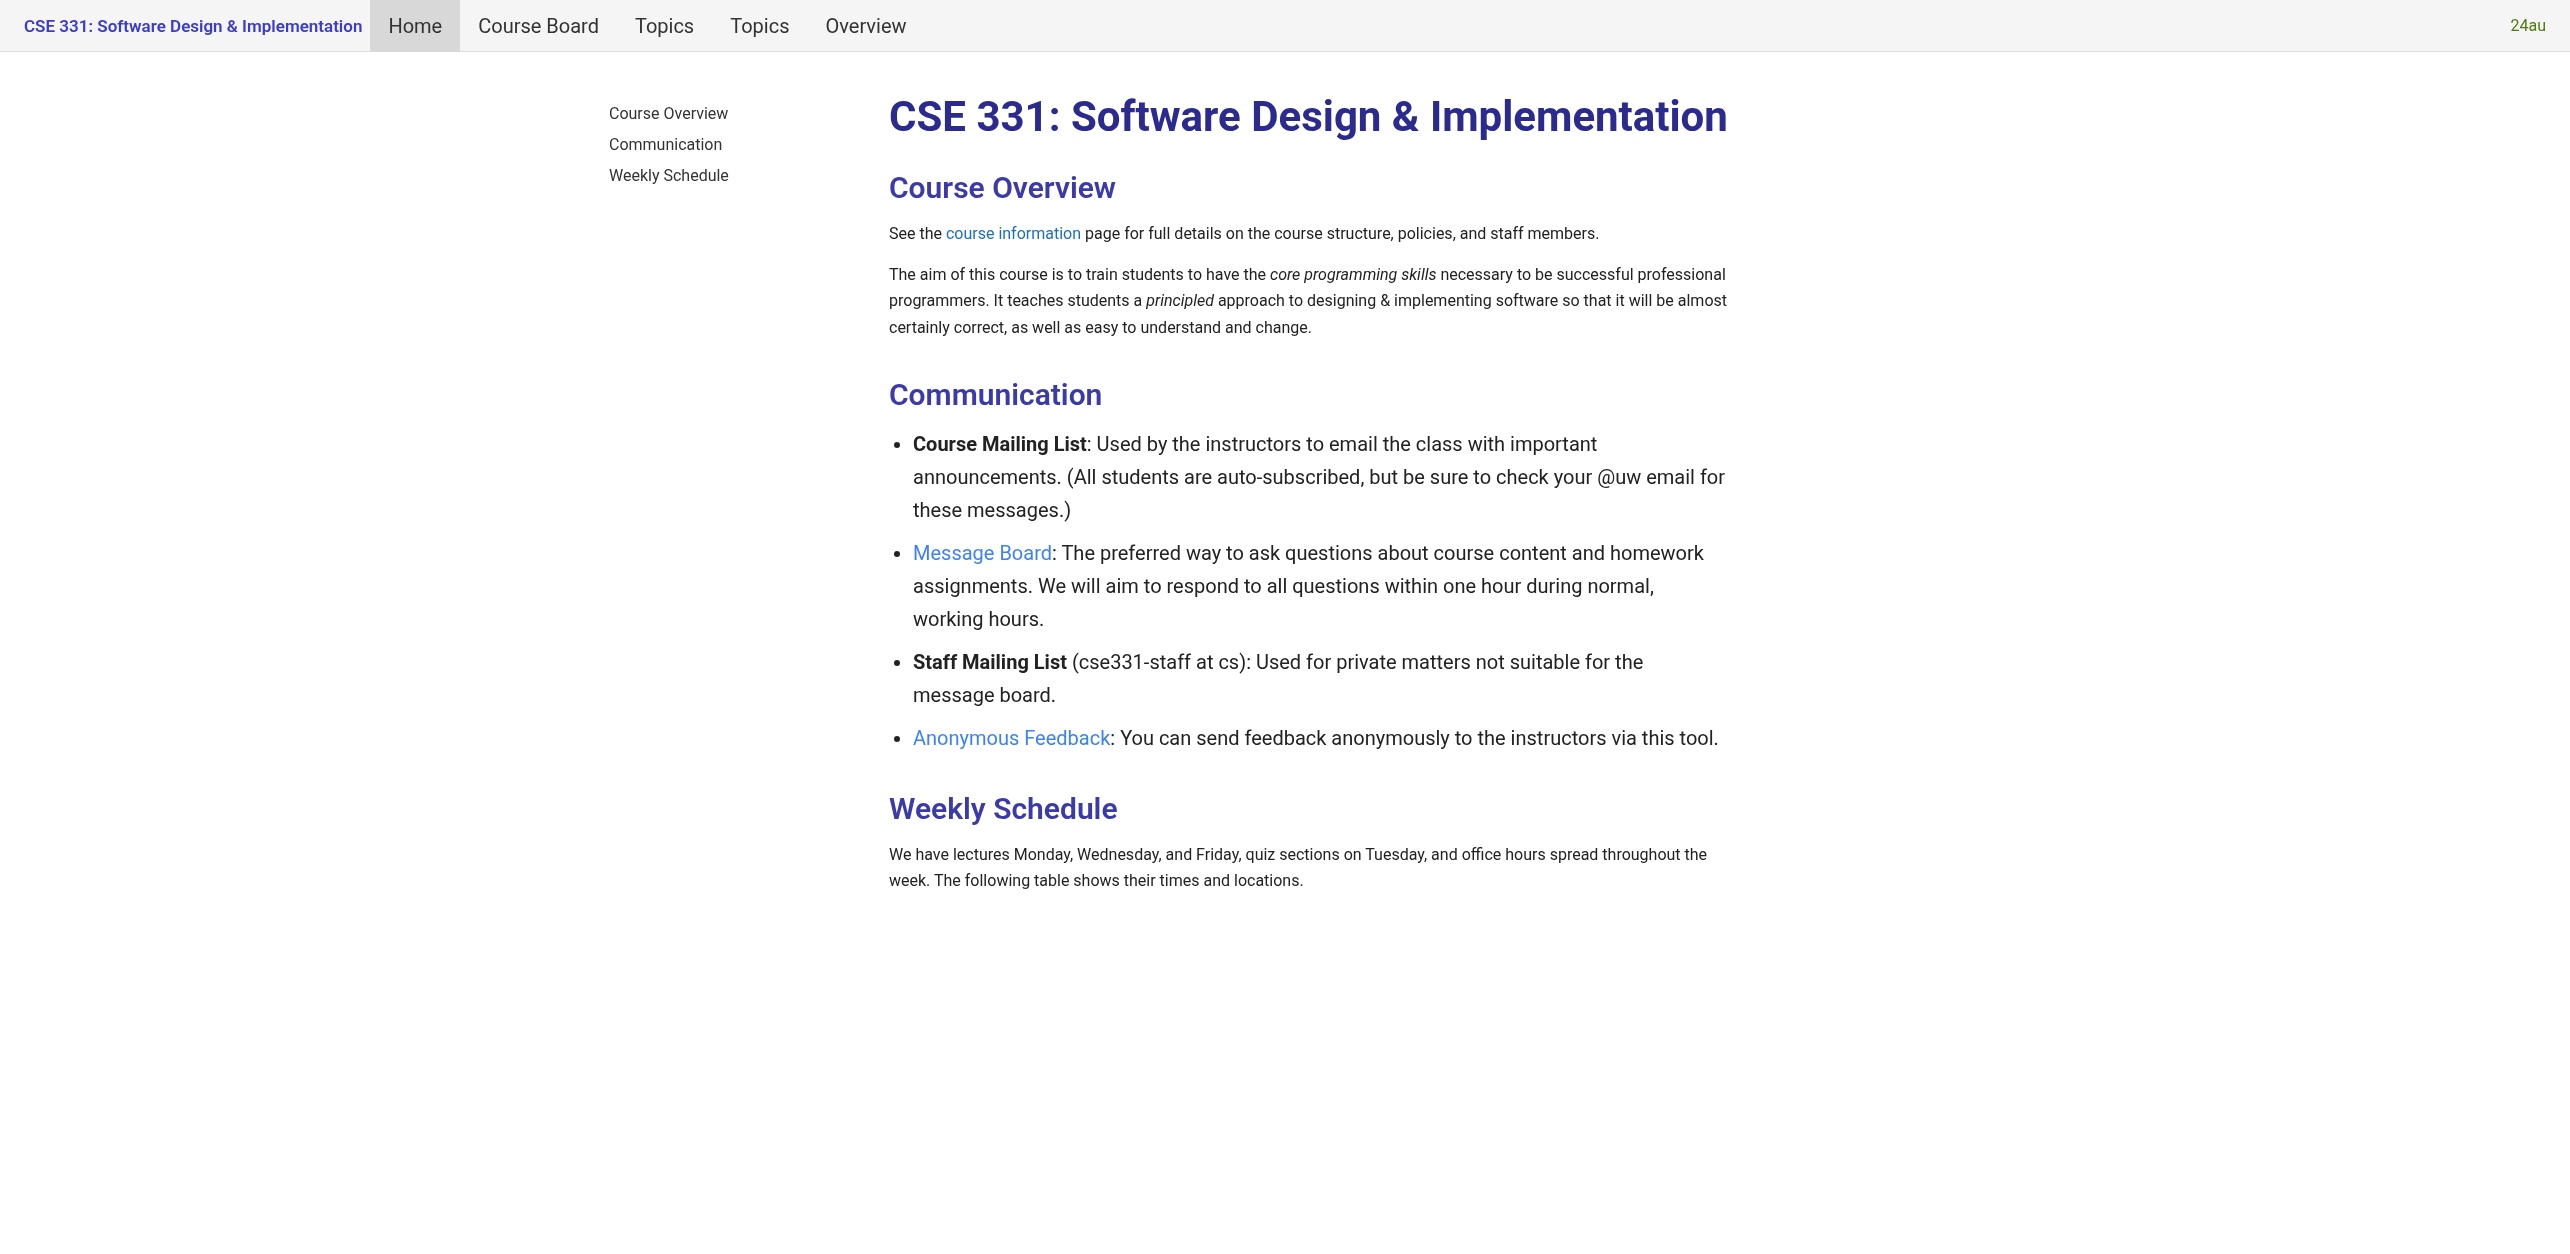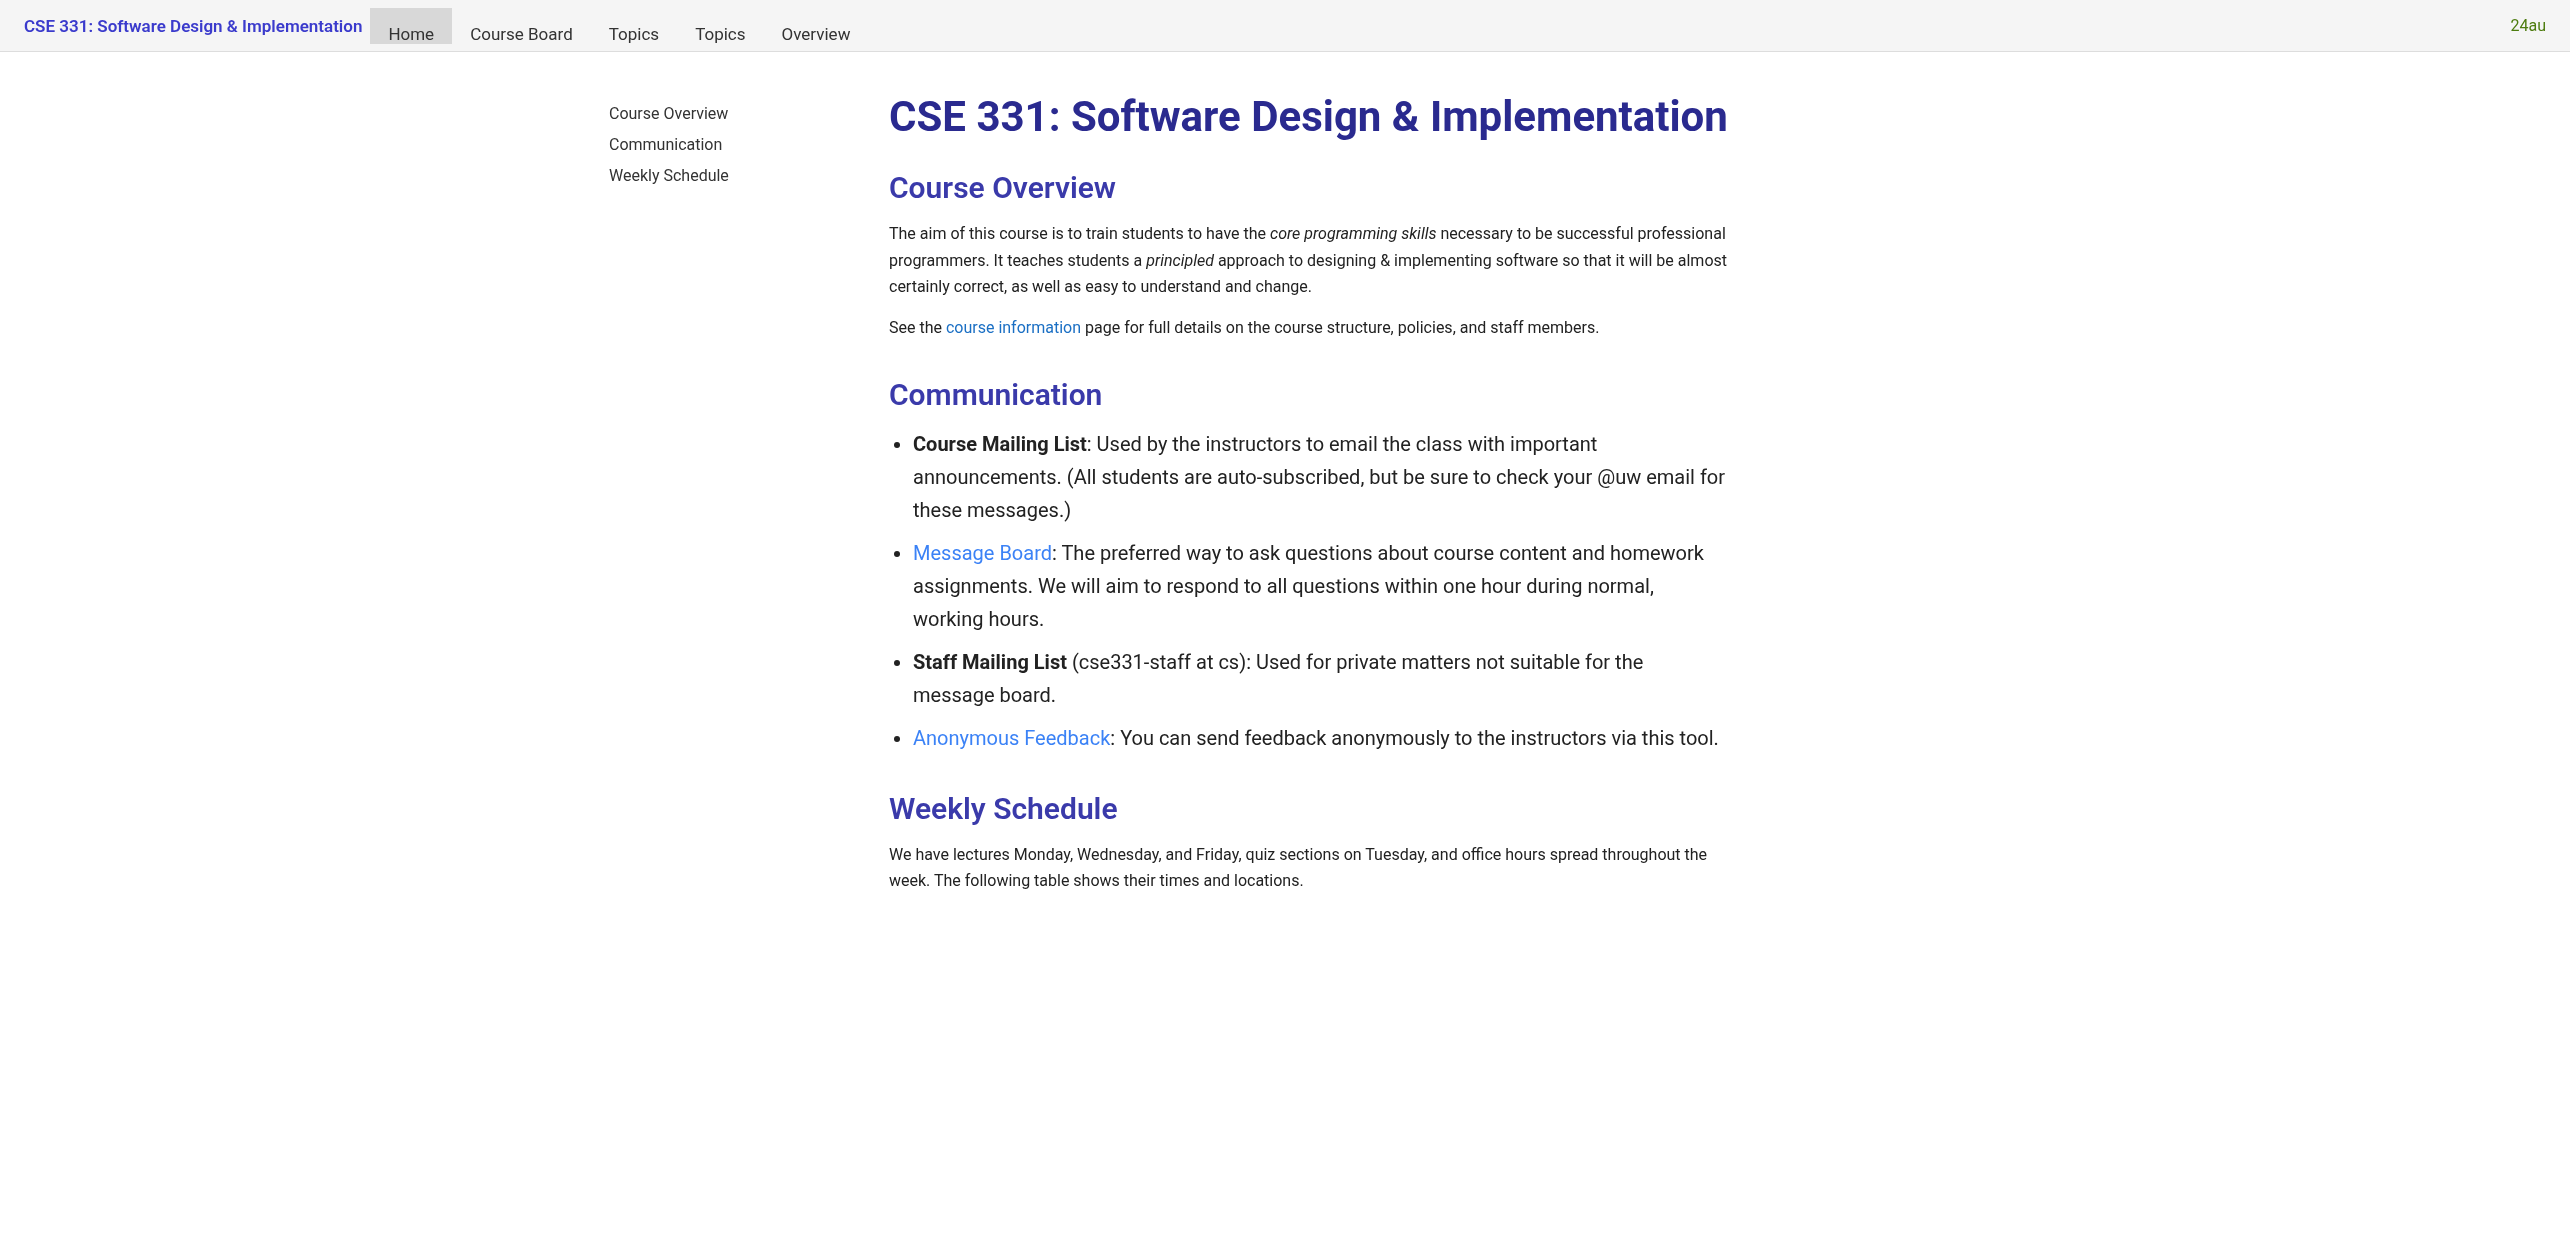--- a/index.html
+++ b/index.html
@@ -37,25 +37,25 @@
     .nav-links {
       display: flex;
       align-items: center;
       list-style: none;
       flex: 1;
     }
 
     .nav-links li a {
       display: block;
       padding: 0 18px;
-      height: 36px;
+      height: 52px;
       line-height: 52px;
       color: #333;
       text-decoration: none;
-      font-size: 17px;
+      font-size: 20px;
     }
 
     .nav-links li.active a {
       background: #d8d8d8;
       color: #333;
     }
 
     .nav-quarter {
       color: #4d7c0f;
       font-size: 16px;
@@ -196,24 +196,24 @@
     </ul>
   </aside>
 
   <main class="main-content">
 
     <h1 class="page-main-title">CSE 331: Software Design &amp; Implementation</h1>
 
     <section class="section-block" id="course-overview">
       <h2 class="section-heading">Course Overview</h2>
       <p>
-        <span>The aim of this course is to train students to have the </span><em>core programming skills</em><span> necessary to be successful professional programmers. It teaches students a </span><em>principled</em><span> approach to designing &amp; implementing software so that it will be almost certainly correct, as well as easy to understand and change.</span>
+        <span>See the </span><a href="#">course information</a><span> page for full details on the course structure, policies, and staff members.</span>
       </p>
       <p>
-        <span>See the </span><a href="#">course information</a><span> page for full details on the course structure, policies, and staff members.</span>
+        <span>The aim of this course is to train students to have the </span><em>core programming skills</em><span> necessary to be successful professional programmers. It teaches students a </span><em>principled</em><span> approach to designing &amp; implementing software so that it will be almost certainly correct, as well as easy to understand and change.</span>
       </p>
     </section>
 
     <section class="section-block" id="communication">
       <h2 class="section-heading">Communication</h2>
       <ul>
         <li>
           <span class="bold-label">Course Mailing List</span><span>: Used by the instructors to email the class with important announcements. (All students are auto-subscribed, but be sure to check your @uw email for these messages.)</span>
         </li>
         <li>

